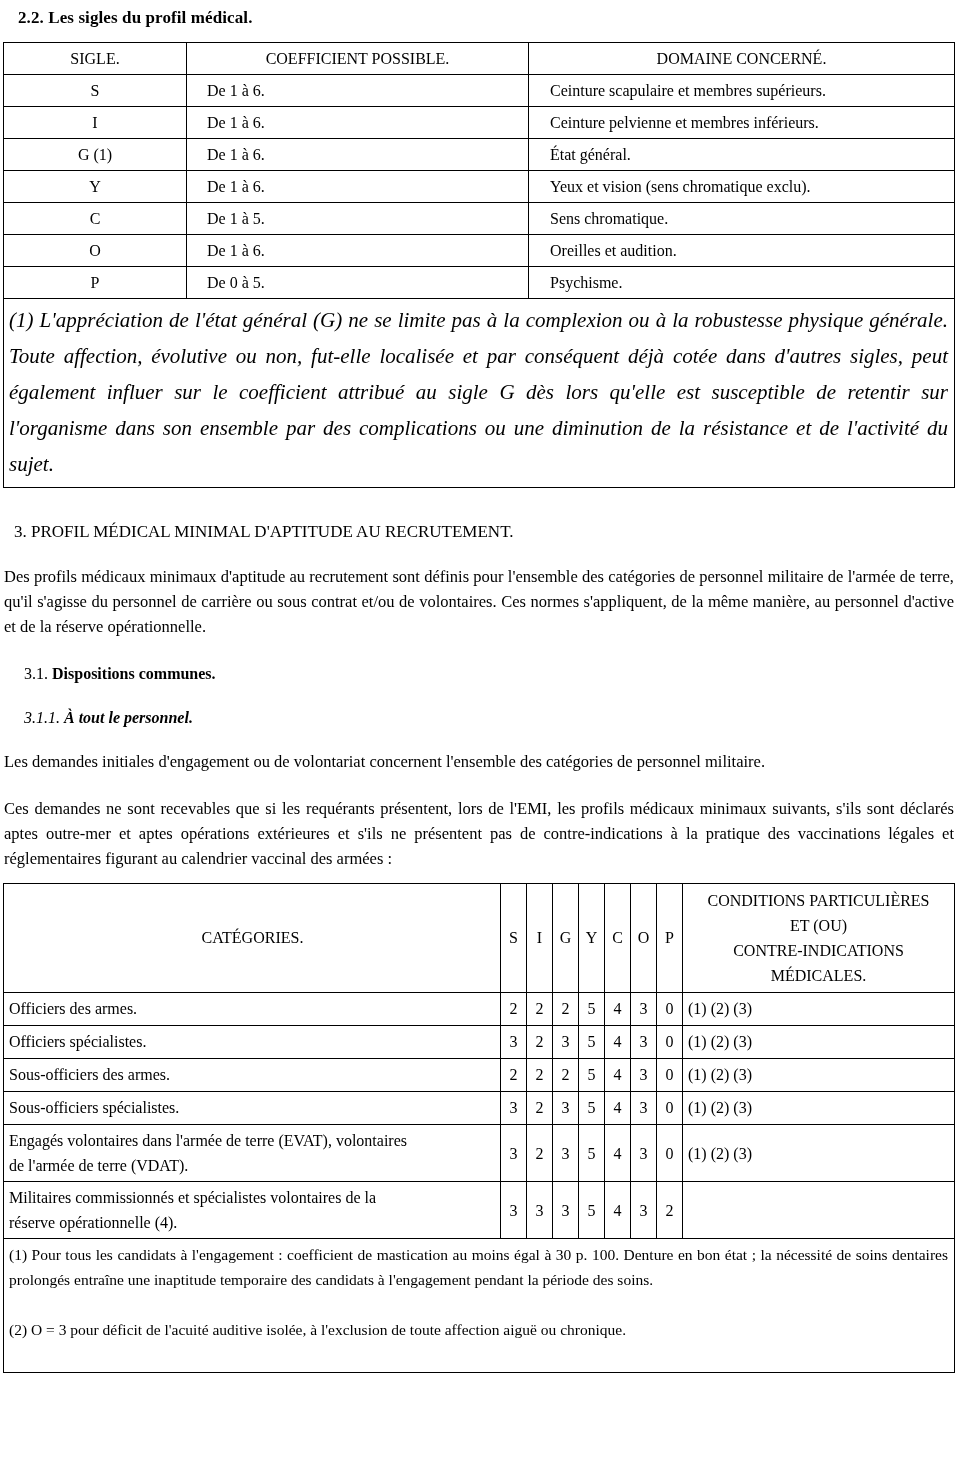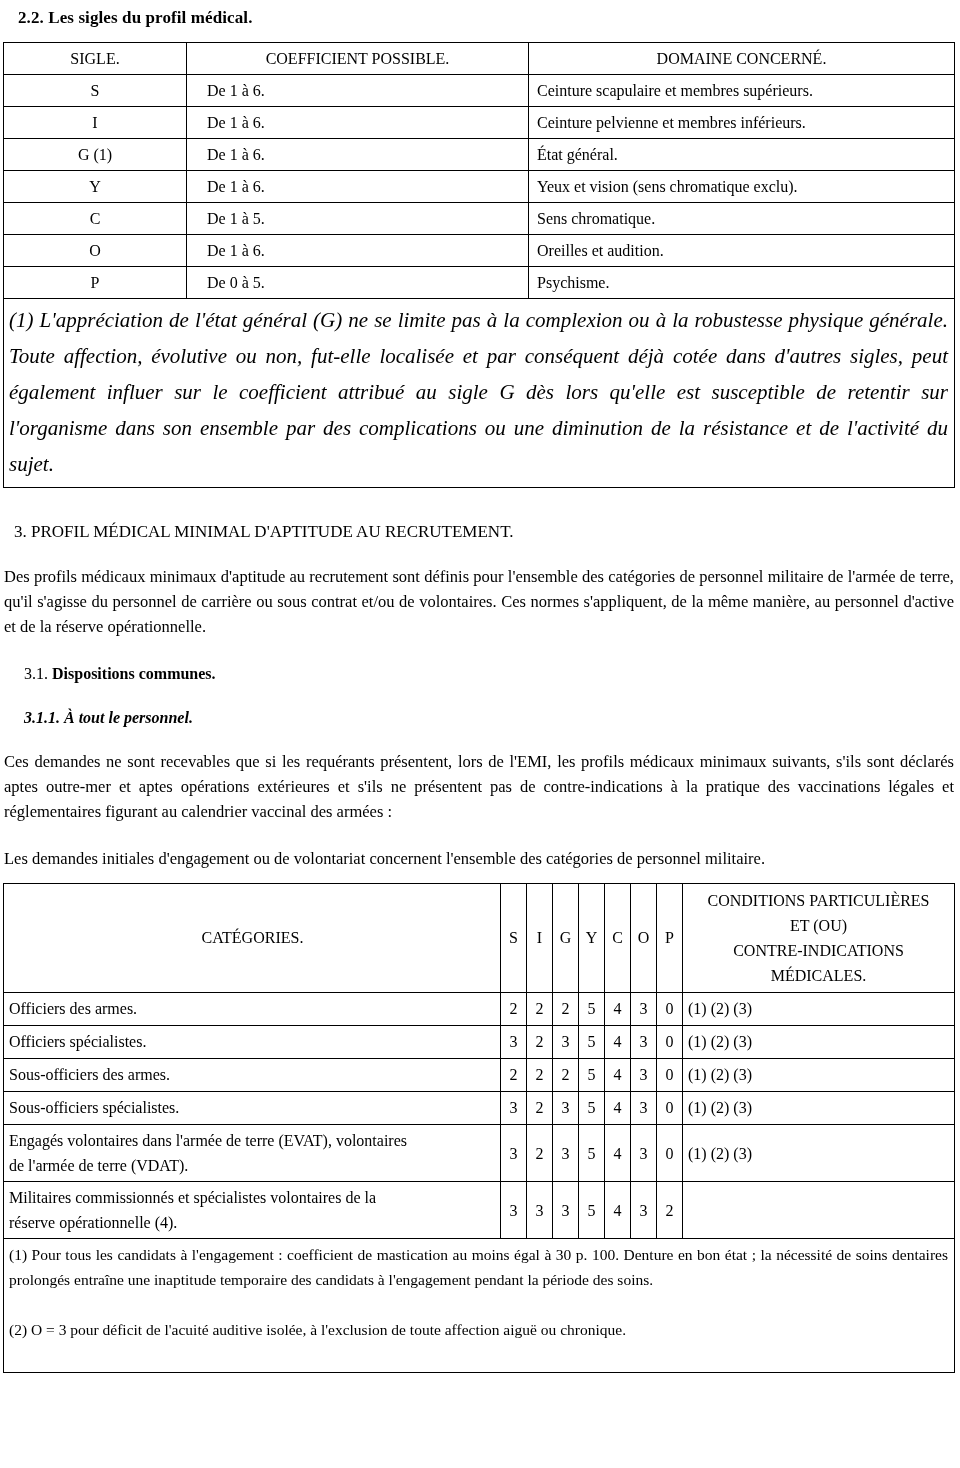--- a/index.html
+++ b/index.html
@@ -38,21 +38,21 @@
     font-size: 16px;
     margin: 26px 0 0 24px;
   }
   .h-sub .num { font-weight: normal; }
   .h-sub .txt { font-weight: bold; }
   .h-subsub {
     font-size: 16px;
     margin: 26px 0 0 24px;
     font-style: italic;
   }
-  .h-subsub .num { font-weight: bold; font-style: italic; text-align: center; }
+  .h-subsub .num { font-weight: normal; font-style: italic; text-align: center; }
   .h-subsub .txt { font-weight: bold; font-style: italic; }
 
   
   p.body-par {
     font-size: 16.5px;
     line-height: 25px;
     margin: 22px 6px 0 4px;
     text-align: justify;
   }
 
@@ -67,21 +67,21 @@
     border: 1px solid #000;
     font-weight: normal;
     font-size: 16px;
     vertical-align: middle;
     padding: 2px 4px;
   }
   table.doc-table.t1 { margin-top: 14px; }
   .t1 .hdr td { text-align: center; height: 27px; font-size: 16px; }
   .t1 .c-sigle { width: 174px; text-align: center; height: 27px; }
   .t1 .c-coef  { width: 333px; text-align: left; padding-left: 20px; }
-  .t1 .c-dom   { text-align: left; padding-left: 8px; }
+  .t1 .c-dom   { text-align: left; padding-left: 21px; }
   .t1 .hdr .c-coef, .t1 .hdr .c-dom { text-align: center; padding-left: 4px; }
   .t1 tr.data td { height: 27px; }
   .t1 td.note-cell {
     text-align: justify;
     font-size: 21px;
     line-height: 36px;
     padding: 3px 6px 5px 5px;
     font-style: italic;
   }
 
@@ -169,22 +169,22 @@
   <div class="h-sub">
     <span class="num">3.1.</span>
     <span class="txt">Dispositions communes.</span>
   </div>
 
   <div class="h-subsub">
     <span class="num">3.1.1.</span>
     <span class="txt">À tout le personnel.</span>
   </div>
 
+  <p class="body-par">Les demandes initiales d'engagement ou de volontariat concernent l'ensemble des catégories de personnel militaire.</p>
   <p class="body-par">Ces demandes ne sont recevables que si les requérants présentent, lors de l'EMI, les profils médicaux minimaux suivants, s'ils sont déclarés aptes outre-mer et aptes opérations extérieures et s'ils ne présentent pas de contre-indications à la pratique des vaccinations légales et réglementaires figurant au calendrier vaccinal des armées :</p>
-  <p class="body-par">Les demandes initiales d'engagement ou de volontariat concernent l'ensemble des catégories de personnel militaire.</p>
 
   <table class="doc-table t2">
     <tbody>
       <tr class="hdr">
         <td class="c-cat">CATÉGORIES.</td>
         <td class="c-let">S</td>
         <td class="c-let">I</td>
         <td class="c-let">G</td>
         <td class="c-let">Y</td>
         <td class="c-let">C</td>

